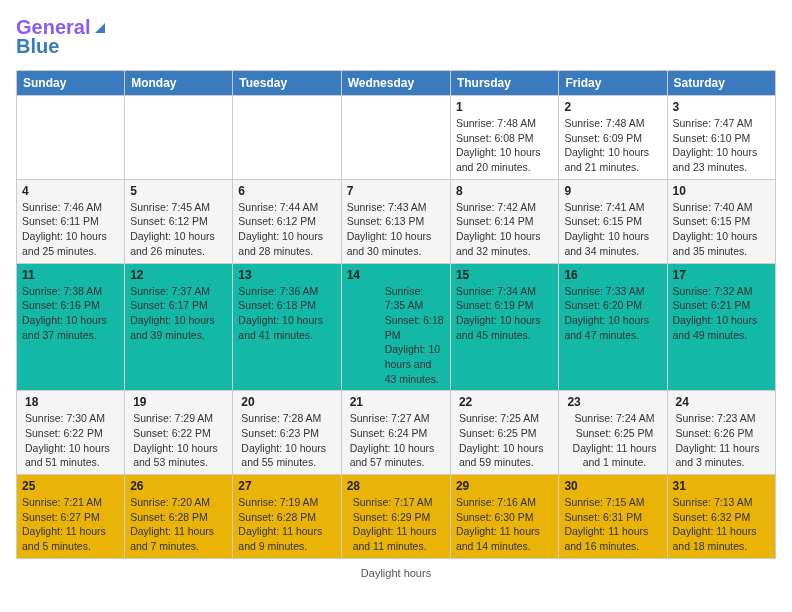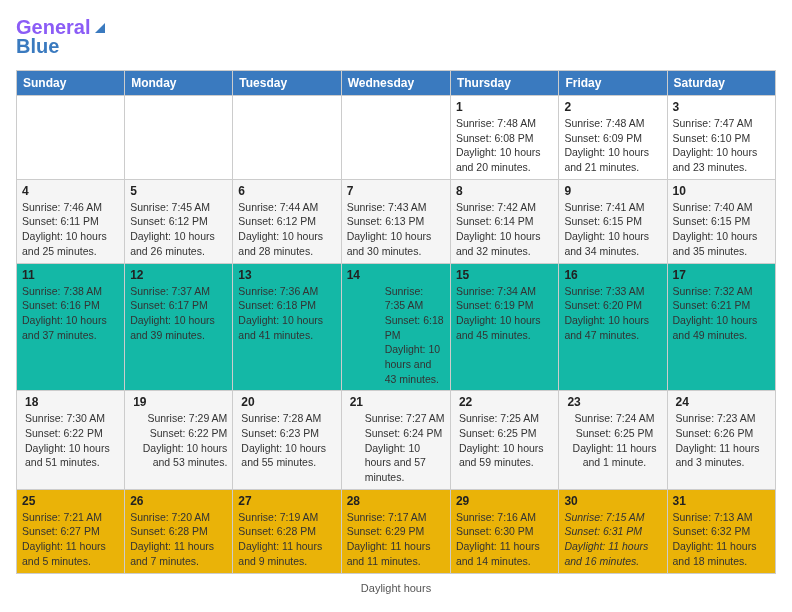--- a/index.html
+++ b/index.html
@@ -228,33 +228,33 @@
       </tr>
       <tr class="row-4">
         <td>
           <div class="day-number">18</div>
           <div class="day-info" style="white-space: pre-line;">Sunrise: 7:30 AM
 Sunset: 6:22 PM
 Daylight: 10 hours and 51 minutes.</div>
         </td>
         <td>
           <div class="day-number">19</div>
-          <div class="day-info" style="white-space: pre-line; text-align: right;">Sunrise: 7:29 AM
+          <div class="day-info" style="white-space: pre-line;">Sunrise: 7:29 AM
 Sunset: 6:22 PM
 Daylight: 10 hours and 53 minutes.</div>
         </td>
         <td>
           <div class="day-number">20</div>
           <div class="day-info" style="white-space: pre-line;">Sunrise: 7:28 AM
 Sunset: 6:23 PM
 Daylight: 10 hours and 55 minutes.</div>
         </td>
         <td>
           <div class="day-number">21</div>
-          <div class="day-info" style="white-space: pre-line; margin-left: 15px;">Sunrise: 7:27 AM
+          <div class="day-info" style="white-space: pre-line;">Sunrise: 7:27 AM
 Sunset: 6:24 PM
 Daylight: 10 hours and 57 minutes.</div>
         </td>
         <td>
           <div class="day-number">22</div>
           <div class="day-info" style="white-space: pre-line;">Sunrise: 7:25 AM
 Sunset: 6:25 PM
 Daylight: 10 hours and 59 minutes.</div>
         </td>
         <td>
@@ -284,33 +284,33 @@
 Daylight: 11 hours and 7 minutes.</div>
         </td>
         <td>
           <div class="day-number">27</div>
           <div class="day-info" style="white-space: pre-line;">Sunrise: 7:19 AM
 Sunset: 6:28 PM
 Daylight: 11 hours and 9 minutes.</div>
         </td>
         <td>
           <div class="day-number">28</div>
-          <div class="day-info" style="white-space: pre-line;">Sunrise: 7:17 AM
+          <div class="day-info" style="white-space: pre-line; margin-left: 6px;">Sunrise: 7:17 AM
 Sunset: 6:29 PM
 Daylight: 11 hours and 11 minutes.</div>
         </td>
         <td>
           <div class="day-number">29</div>
           <div class="day-info" style="white-space: pre-line;">Sunrise: 7:16 AM
 Sunset: 6:30 PM
 Daylight: 11 hours and 14 minutes.</div>
         </td>
         <td>
           <div class="day-number">30</div>
-          <div class="day-info" style="white-space: pre-line; font-style: italic;">Sunrise: 7:15 AM
+          <div class="day-info" style="white-space: pre-line;">Sunrise: 7:15 AM
 Sunset: 6:31 PM
 Daylight: 11 hours and 16 minutes.</div>
         </td>
         <td>
           <div class="day-number">31</div>
           <div class="day-info" style="white-space: pre-line;">Sunrise: 7:13 AM
 Sunset: 6:32 PM
 Daylight: 11 hours and 18 minutes.</div>
         </td>
       </tr>

